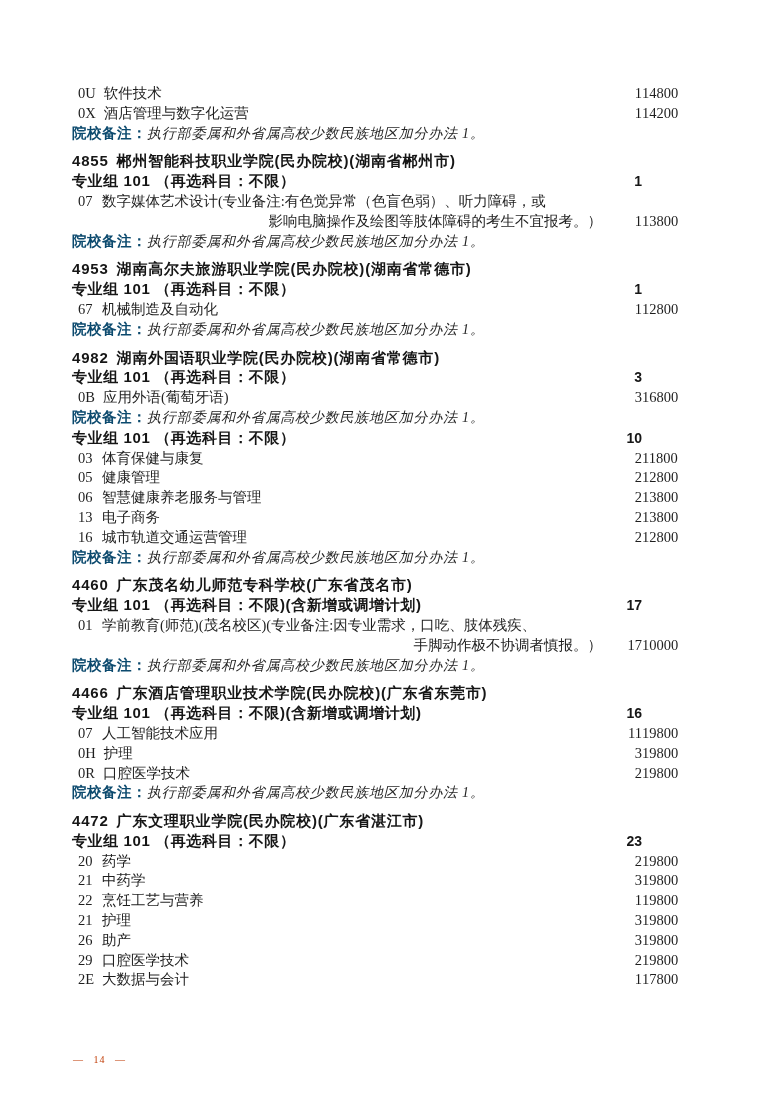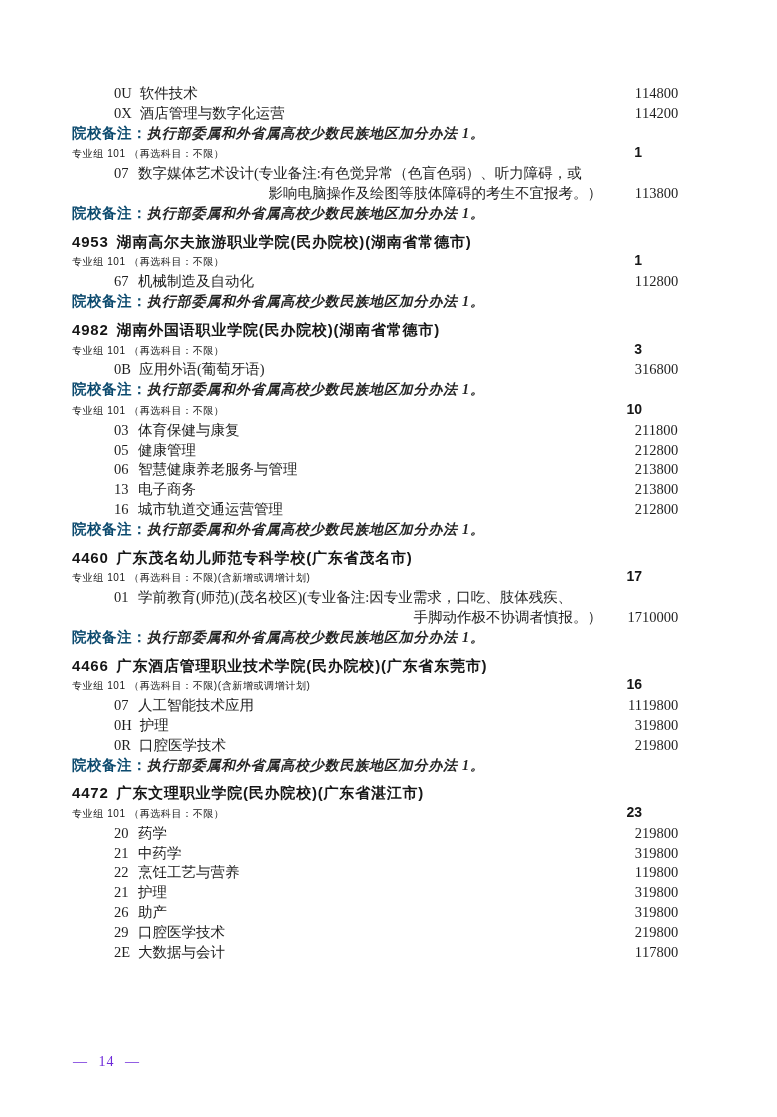--- a/index.html
+++ b/index.html
@@ -46,60 +46,58 @@
     margin-top: 8px;
     font-family: "Liberation Sans", "DejaVu Sans", sans-serif;
     font-weight: bold;
     font-size: 15px;
     letter-spacing: 0.8px;
     color: #161616;
   }
   .school-header .school-code { margin-right: 8px; }
   .group-row .flex-text {
     font-family: "Liberation Sans", "DejaVu Sans", sans-serif;
-    font-weight: normal;
-    font-size: 10px;
+    font-weight: bold;
+    font-size: 15px;
     letter-spacing: 0.6px;
     color: #161616;
   }
   .group-row .plan-cell {
     font-family: "Liberation Sans", "DejaVu Sans", sans-serif;
     font-weight: bold;
     font-size: 14px;
     color: #161616;
   }
   .prog-row .flex-text { padding-left: 6px; }
   .prog-row .flex-text.cont { padding-left: 30px; text-align: right; }
   .prog-code {
     display: inline-block;
     min-width: 16px;
     margin-right: 8px;
-    margin-left: 36px;
   }
   .remark-row .remark-label {
     font-family: Liberation Sans, sans-serif;
     font-weight: bold;
     letter-spacing: 0.5px;
     color: #0c4a6e;
   }
   .remark-row .remark-text {
     font-style: italic;
     font-size: 14px;
     letter-spacing: 0.8px;
     color: #262626;
-    font-weight: bold;
   }
   .page-footer {
     position: absolute;
     left: 73px;
     top: 1054px;
-    font-size: 14px;
+    font-size: 10px;
     letter-spacing: 1px;
     word-spacing: 6px;
-    color: #6d28d9;
+    color: #c2410c;
   }
 </style>
 </head>
 <body>
 
 <div class="content" id="admission-list">
     <div class="section">
       <div class="row prog-row">
         <span class="flex-text"><span class="prog-code">0U</span><span class="prog-name">软件技术</span></span>
         <span class="plan-cell">1</span>
@@ -110,20 +108,24 @@
         <span class="plan-cell">1</span>
         <span class="fee-cell">14200</span>
       </div>
       <div class="row remark-row">
         <span class="flex-text"><span class="remark-label">院校备注：</span><span class="remark-text">执行部委属和外省属高校少数民族地区加分办法 1。</span></span>
         <span class="plan-cell"></span>
         <span class="fee-cell"></span>
       </div>
     </div>
     <div class="section">
+      <div class="row school-header">
+        <span class="school-code">4855</span>
+        <span class="school-name">郴州智能科技职业学院(民办院校)(湖南省郴州市)</span>
+      </div>
       <div class="row group-row">
         <span class="flex-text">专业组 101 （再选科目：不限）</span>
         <span class="plan-cell">1</span>
         <span class="fee-cell"></span>
       </div>
       <div class="row prog-row">
         <span class="flex-text"><span class="prog-code">07</span><span class="prog-name">数字媒体艺术设计(专业备注:有色觉异常（色盲色弱）、听力障碍，或</span></span>
         <span class="plan-cell"></span>
         <span class="fee-cell"></span>
       </div>

